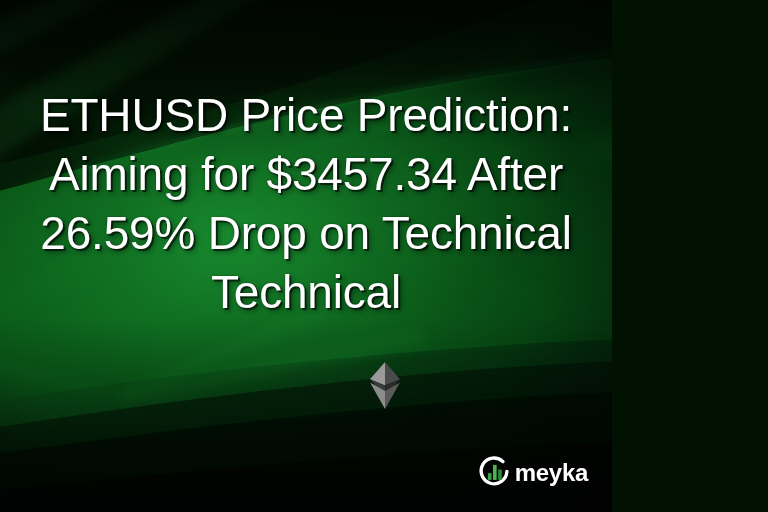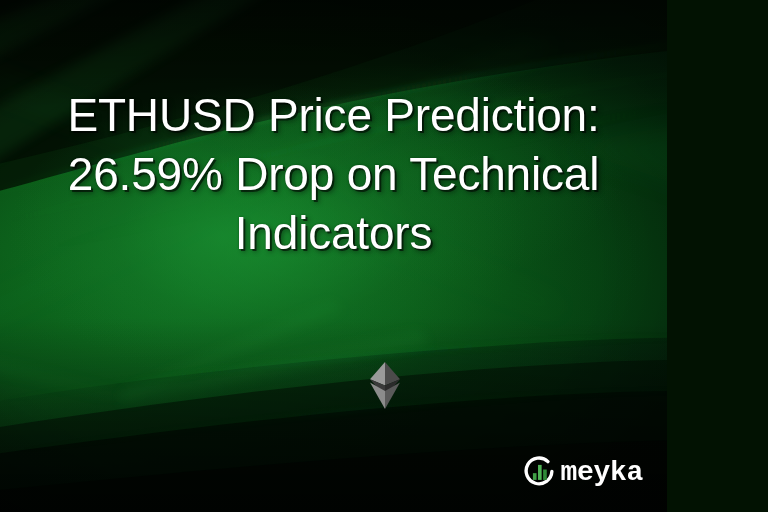--- a/index.html
+++ b/index.html
@@ -5,21 +5,21 @@
 <style>
   * { margin:0; padding:0; box-sizing:border-box; }
   html, body {
     width:768px; height:512px;
     overflow:hidden;
     background:#021202;
     font-family:"Liberation Sans", sans-serif;
   }
   #banner {
     position:relative;
-    width:667px; height:512px;
+    width:612px; height:512px;
     overflow:hidden;
     background:#c2410c;
   }
 
   
   .bg-layer { position:absolute; inset:0; pointer-events:none; }
 
   #bg-base {
     background:
       radial-gradient(115% 85% at 30% 58%, #0d6b1f 0%, #0a5a19 28%, #064112 52%, #03250a 76%, #021505 100%),
@@ -71,22 +71,22 @@
   #brand {
     position:absolute;
     right:24px; bottom:24px;
     display:flex;
     align-items:center;
     gap:4px;
   }
   #brand-icon { width:33px; height:33px; display:block; }
   #brand-name {
     color:#ffffff;
-    font-family:Liberation Mono, monospace;
-    font-size:28px;
+    font-family:Liberation Sans, sans-serif;
+    font-size:24px;
     font-weight:700;
     letter-spacing:-0.3px;
     line-height:1;
     position:relative;
     top:1px;
   }
 </style>
 </head>
 <body>
 
@@ -162,22 +162,23 @@
     <path d="M 120 392 L -30 352 L -30 366 L 120 400 Z" fill="#1e8c33" opacity=".12" filter="url(#soft6)"></path>
 
     <path d="M 560 150 C 660 170, 740 210, 790 250 L 790 120 C 730 116, 640 128, 560 150 Z" fill="#0e6c20" opacity=".20" filter="url(#soft12)"></path>
   </svg>
 
   <div class="bg-layer" id="bg-glow"></div>
   <div class="bg-layer" id="bg-vignette"></div>
 
   <div id="title-block">
     <span class="title-line">ETHUSD Price Prediction:</span>
+    <span class="title-line">Aiming for $3457.34 After</span>
     <span class="title-line">26.59% Drop on Technical</span>
-    <span class="title-line">Indicators</span>
+    <span class="title-line">Technical</span>
   </div>
 
   <svg id="eth-logo" viewBox="0 0 30 47">
 
     <polygon points="15,0 15,23.5 0,17.2" fill="#9a9a9a"></polygon>
 
     <polygon points="15,0 30,17.2 15,23.5" fill="#4b4b4b"></polygon>
 
     <polygon points="0,17.2 15,23.5 15,34.2" fill="#3a3a3a"></polygon>
 

